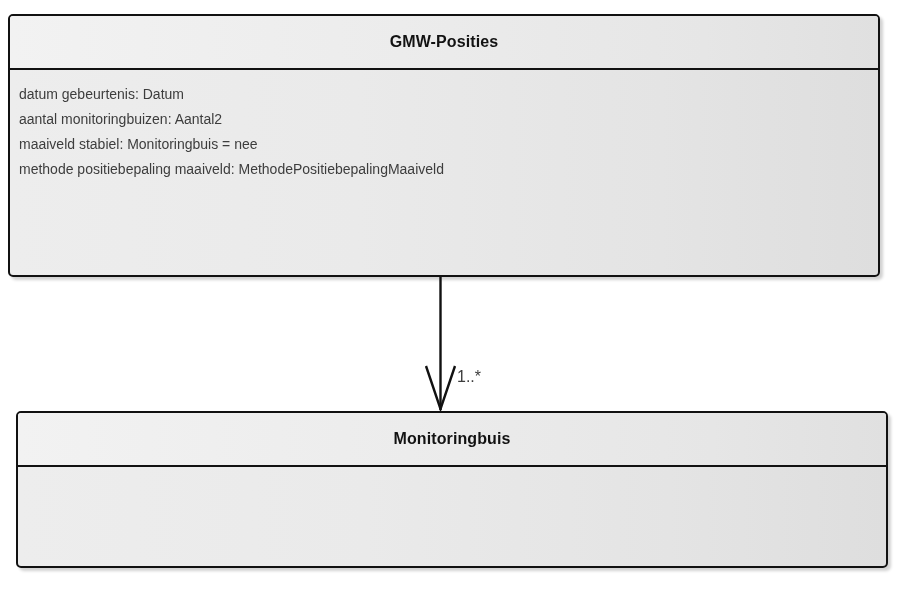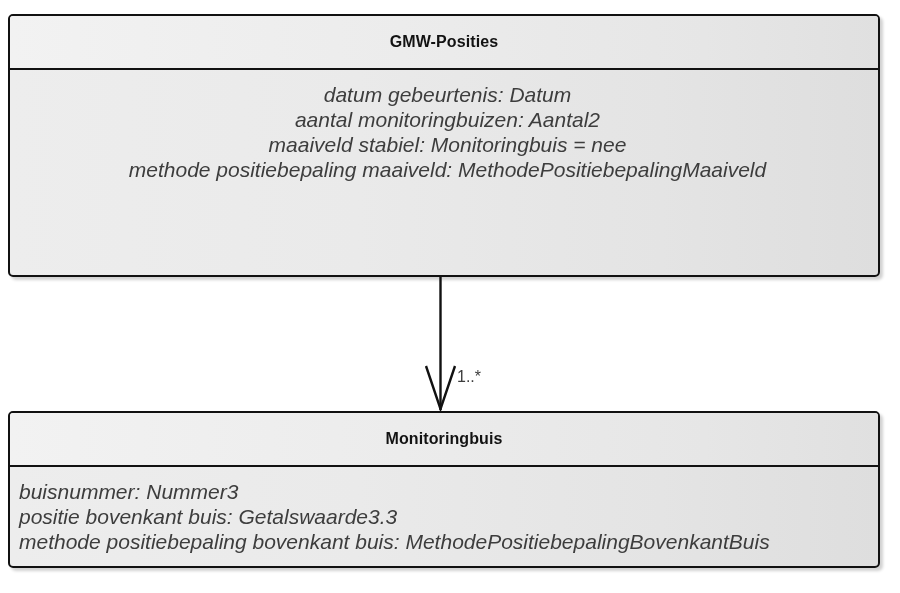--- a/index.html
+++ b/index.html
@@ -44,37 +44,35 @@
     font-weight: bold;
     color: #121212;
     letter-spacing: 0.1px;
     white-space: nowrap;
   }
   .uml-attrs {
     box-sizing: border-box;
     padding: 12px 2px 10px 9px;
   }
   .uml-attr {
-    font-size: 21px;
+    font-size: 14px;
     line-height: 25px;
     color: #3d3d3d;
     white-space: nowrap;
-    font-style: italic;
   }
 
   
   #class-gmw-posities {
     left: 8px;
     top: 14px;
     width: 872px;
     height: 263px;
-    text-align: center;
   }
   #class-monitoringbuis {
-    left: 8px;
+    left: 16px;
     top: 411px;
     width: 872px;
     height: 157px;
   }
 
   
   .connector {
     position: absolute;
     left: 0;
     top: 0;
@@ -111,20 +109,15 @@
   <svg class="connector" viewBox="0 0 900 593" xmlns="http://www.w3.org/2000/svg">
     <line x1="440.5" y1="277" x2="440.5" y2="410" stroke="#111111" stroke-width="2.4"></line>
     <polyline points="426,366 440.5,409 455,366" fill="none" stroke="#111111" stroke-width="2.4" stroke-linejoin="miter"></polyline>
   </svg>
   <div class="multiplicity-label">1..*</div>
 
   <div class="uml-class" id="class-monitoringbuis">
     <div class="uml-header">
       <span class="uml-title">Monitoringbuis</span>
     </div>
-    <div class="uml-attrs">
-      <div class="uml-attr">buisnummer: Nummer3</div>
-      <div class="uml-attr">positie bovenkant buis: Getalswaarde3.3</div>
-      <div class="uml-attr">methode positiebepaling bovenkant buis: MethodePositiebepalingBovenkantBuis</div>
-    </div>
   </div>
 
 </div>
 
 </body></html>

